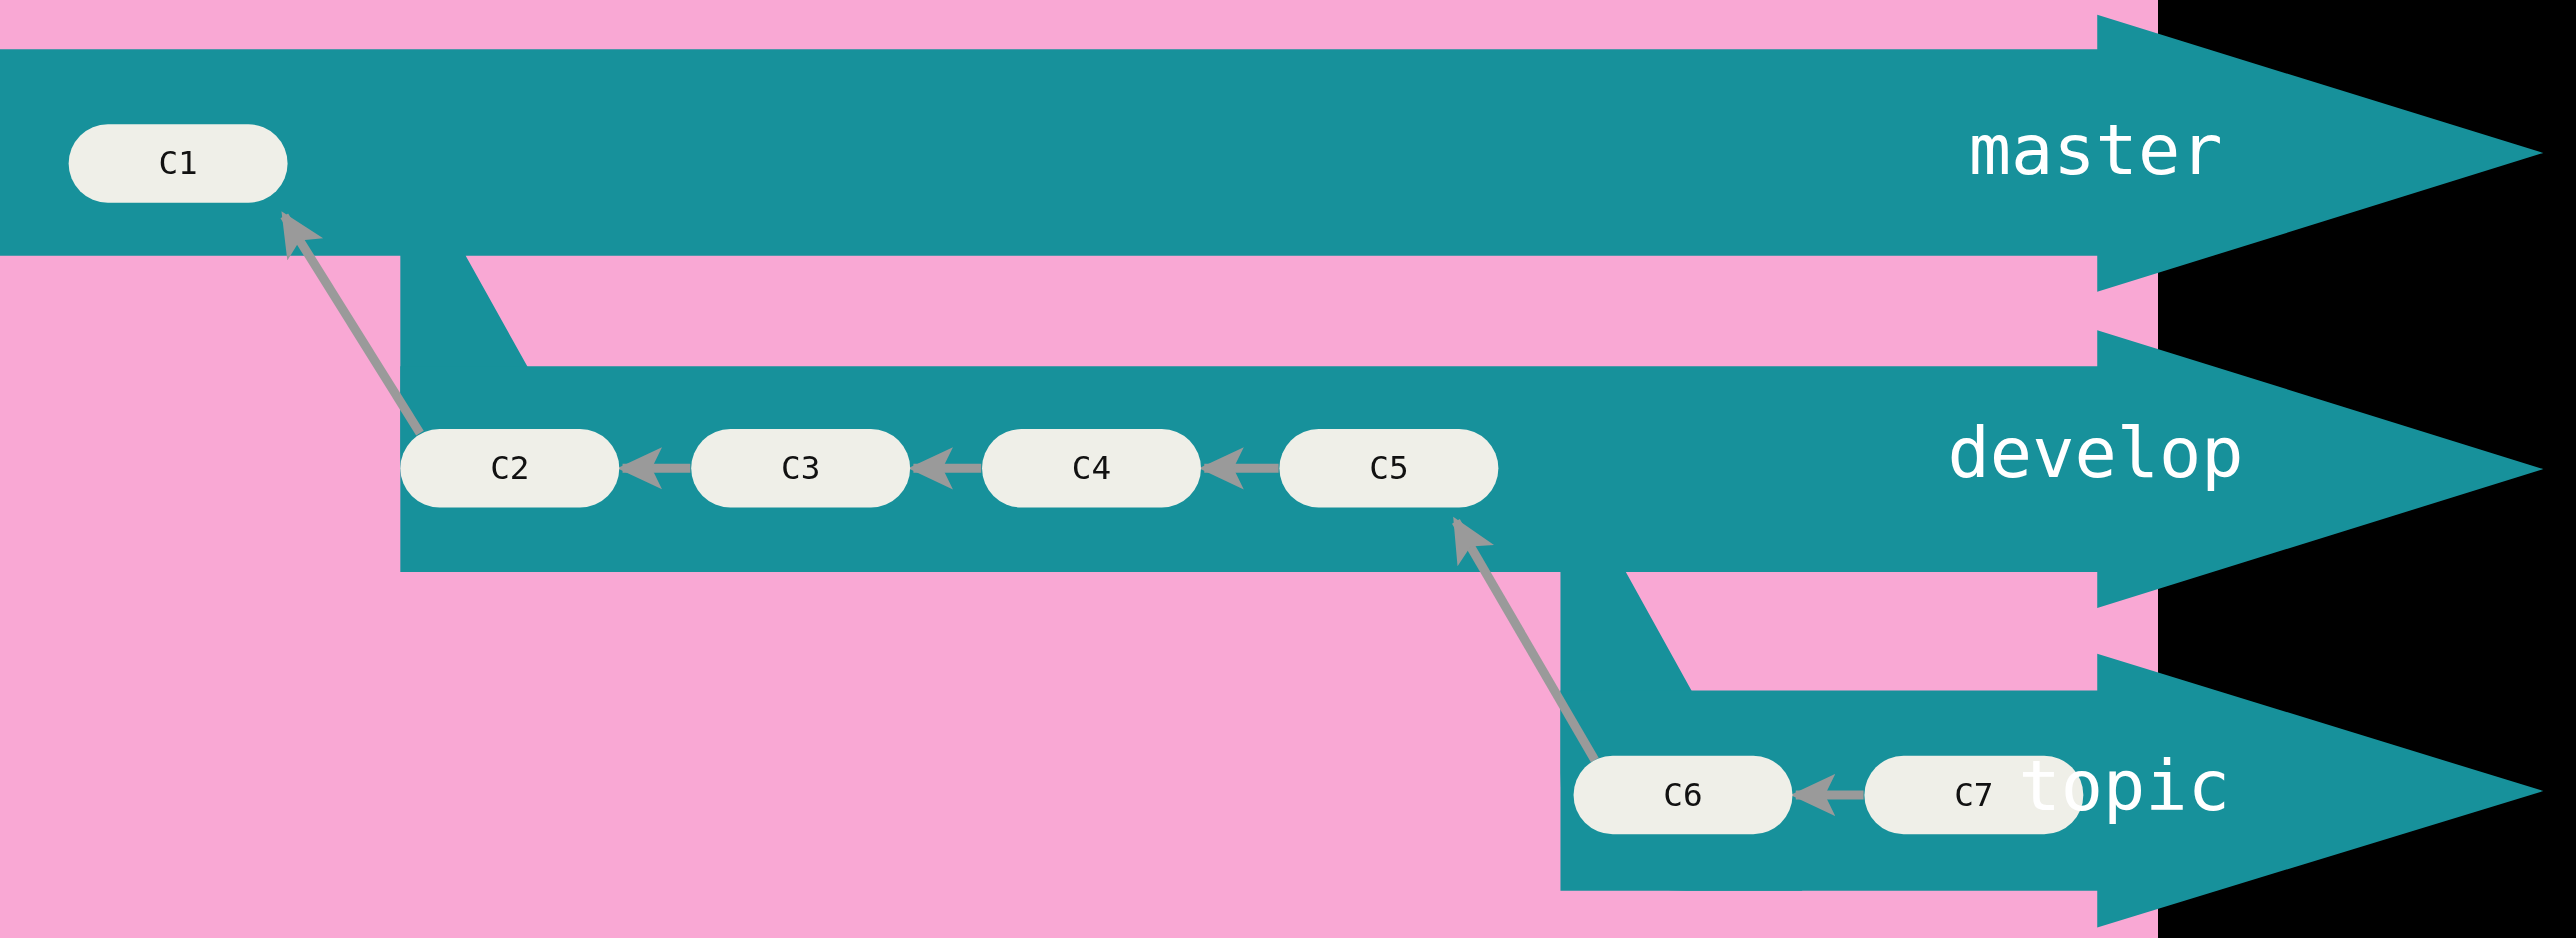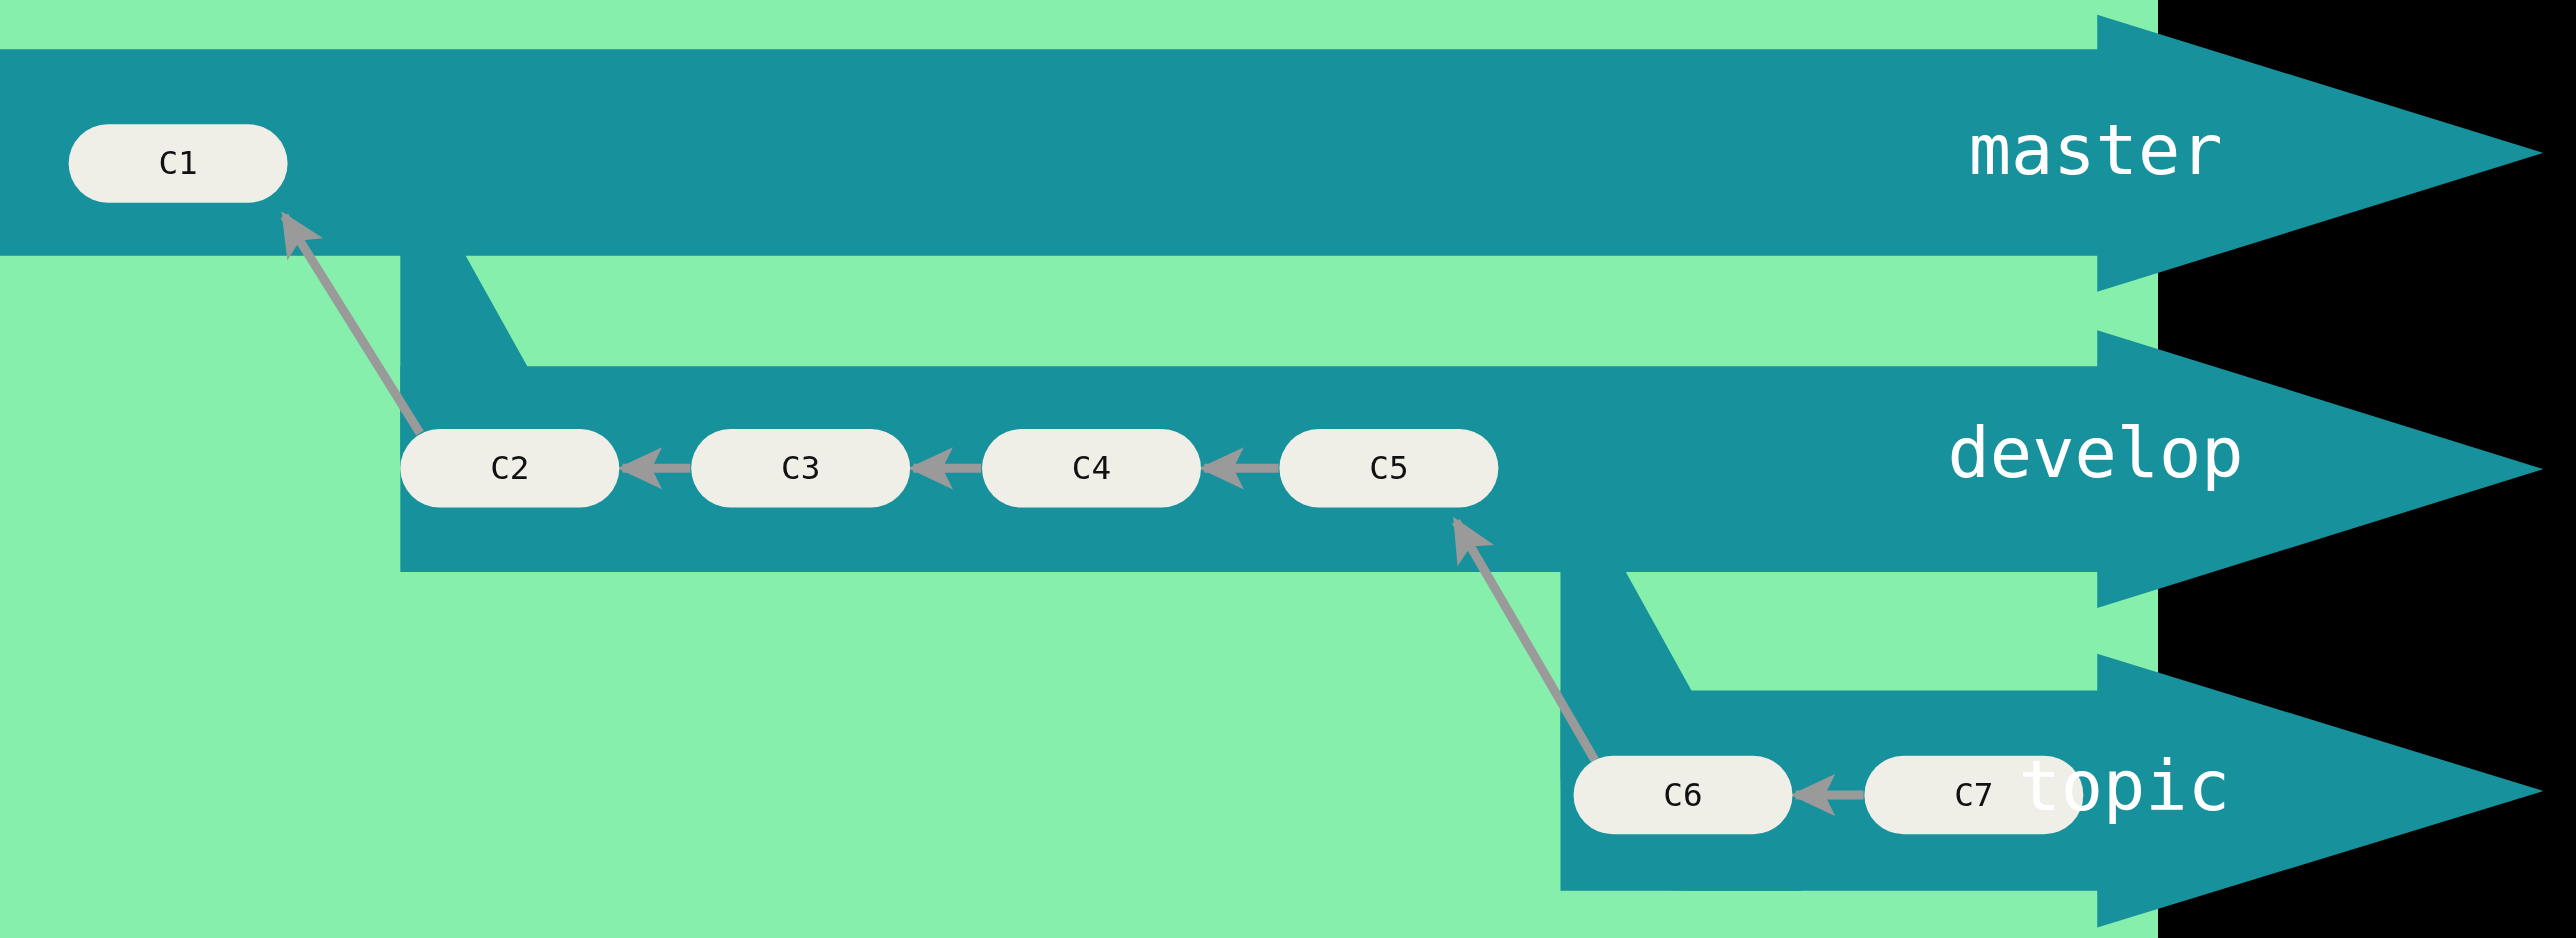--- a/index.html
+++ b/index.html
@@ -11,21 +11,21 @@
   body {
     width: 2576px;
     height: 939px;
     overflow: hidden;
     font-family: "DejaVu Sans Mono", "Liberation Mono", monospace;
   }
   #diagram-root {
     position: relative;
     width: 2158px;
     height: 939px;
-    background: #86efac;
+    background: #f9a8d4;
   }
   svg.canvas {
     position: absolute;
     left: 0;
     top: 0;
     width: 2576px;
     height: 939px;
     display: block;
   }
   text.branch-label {

